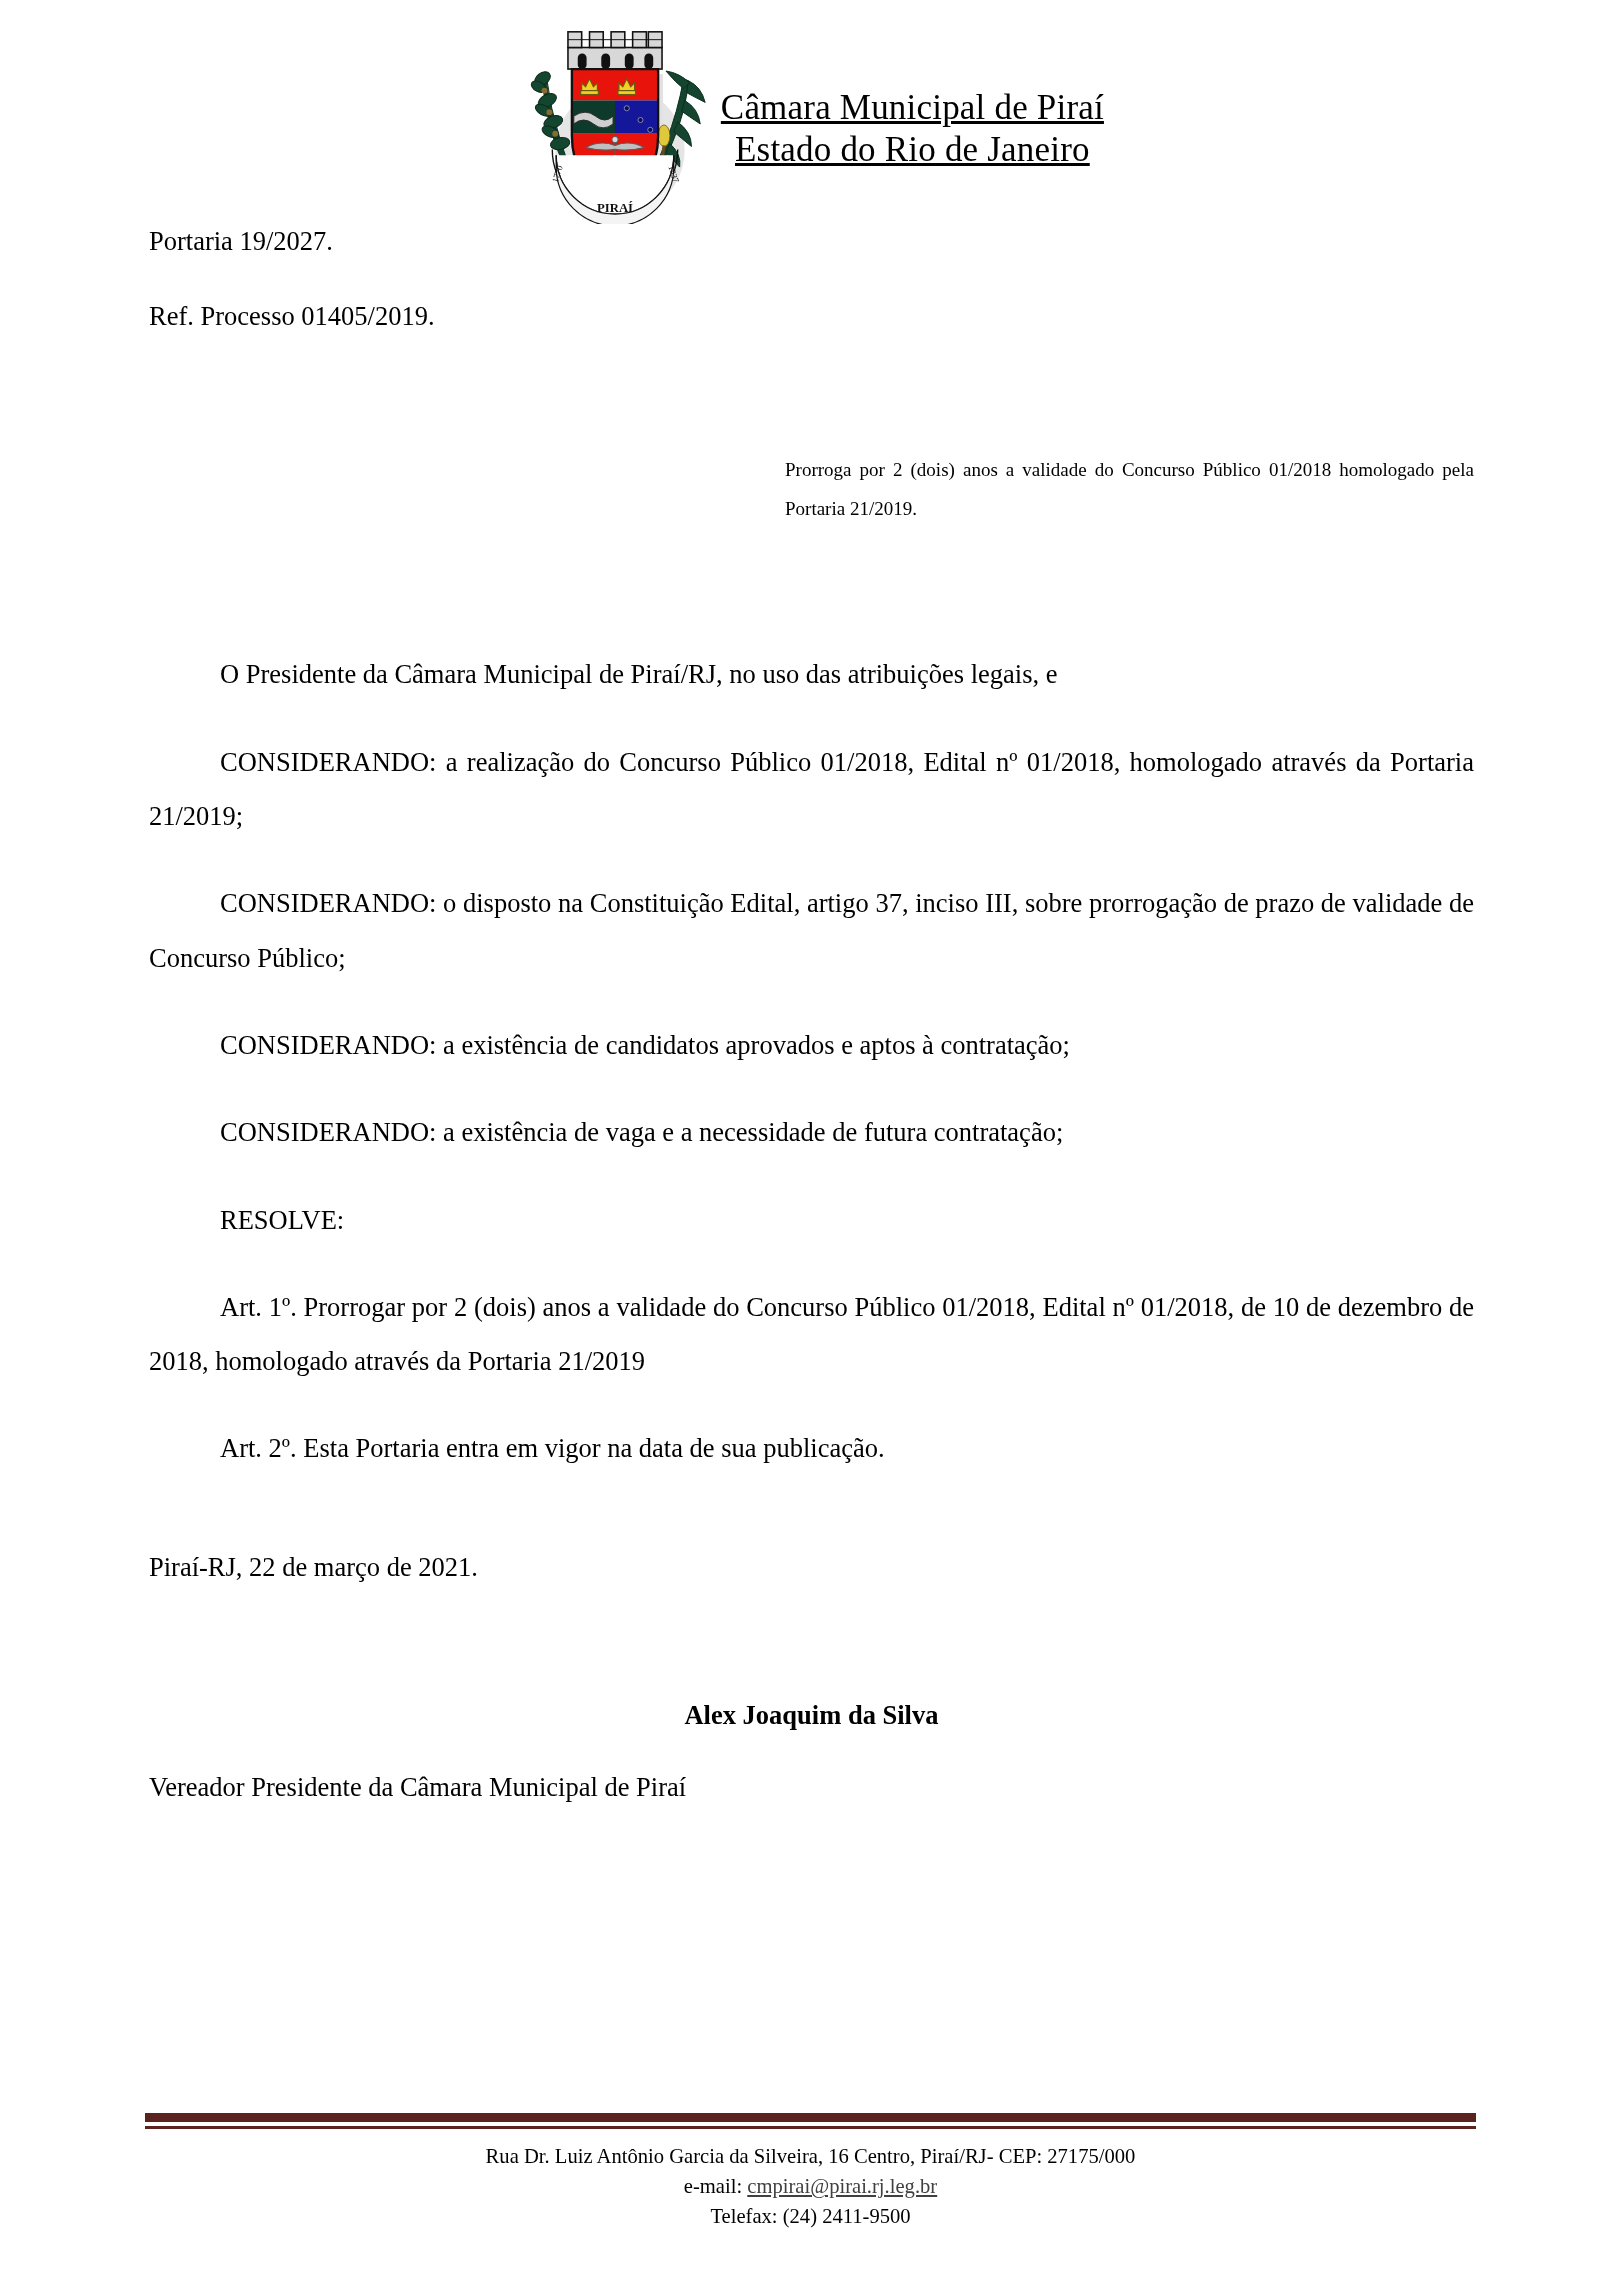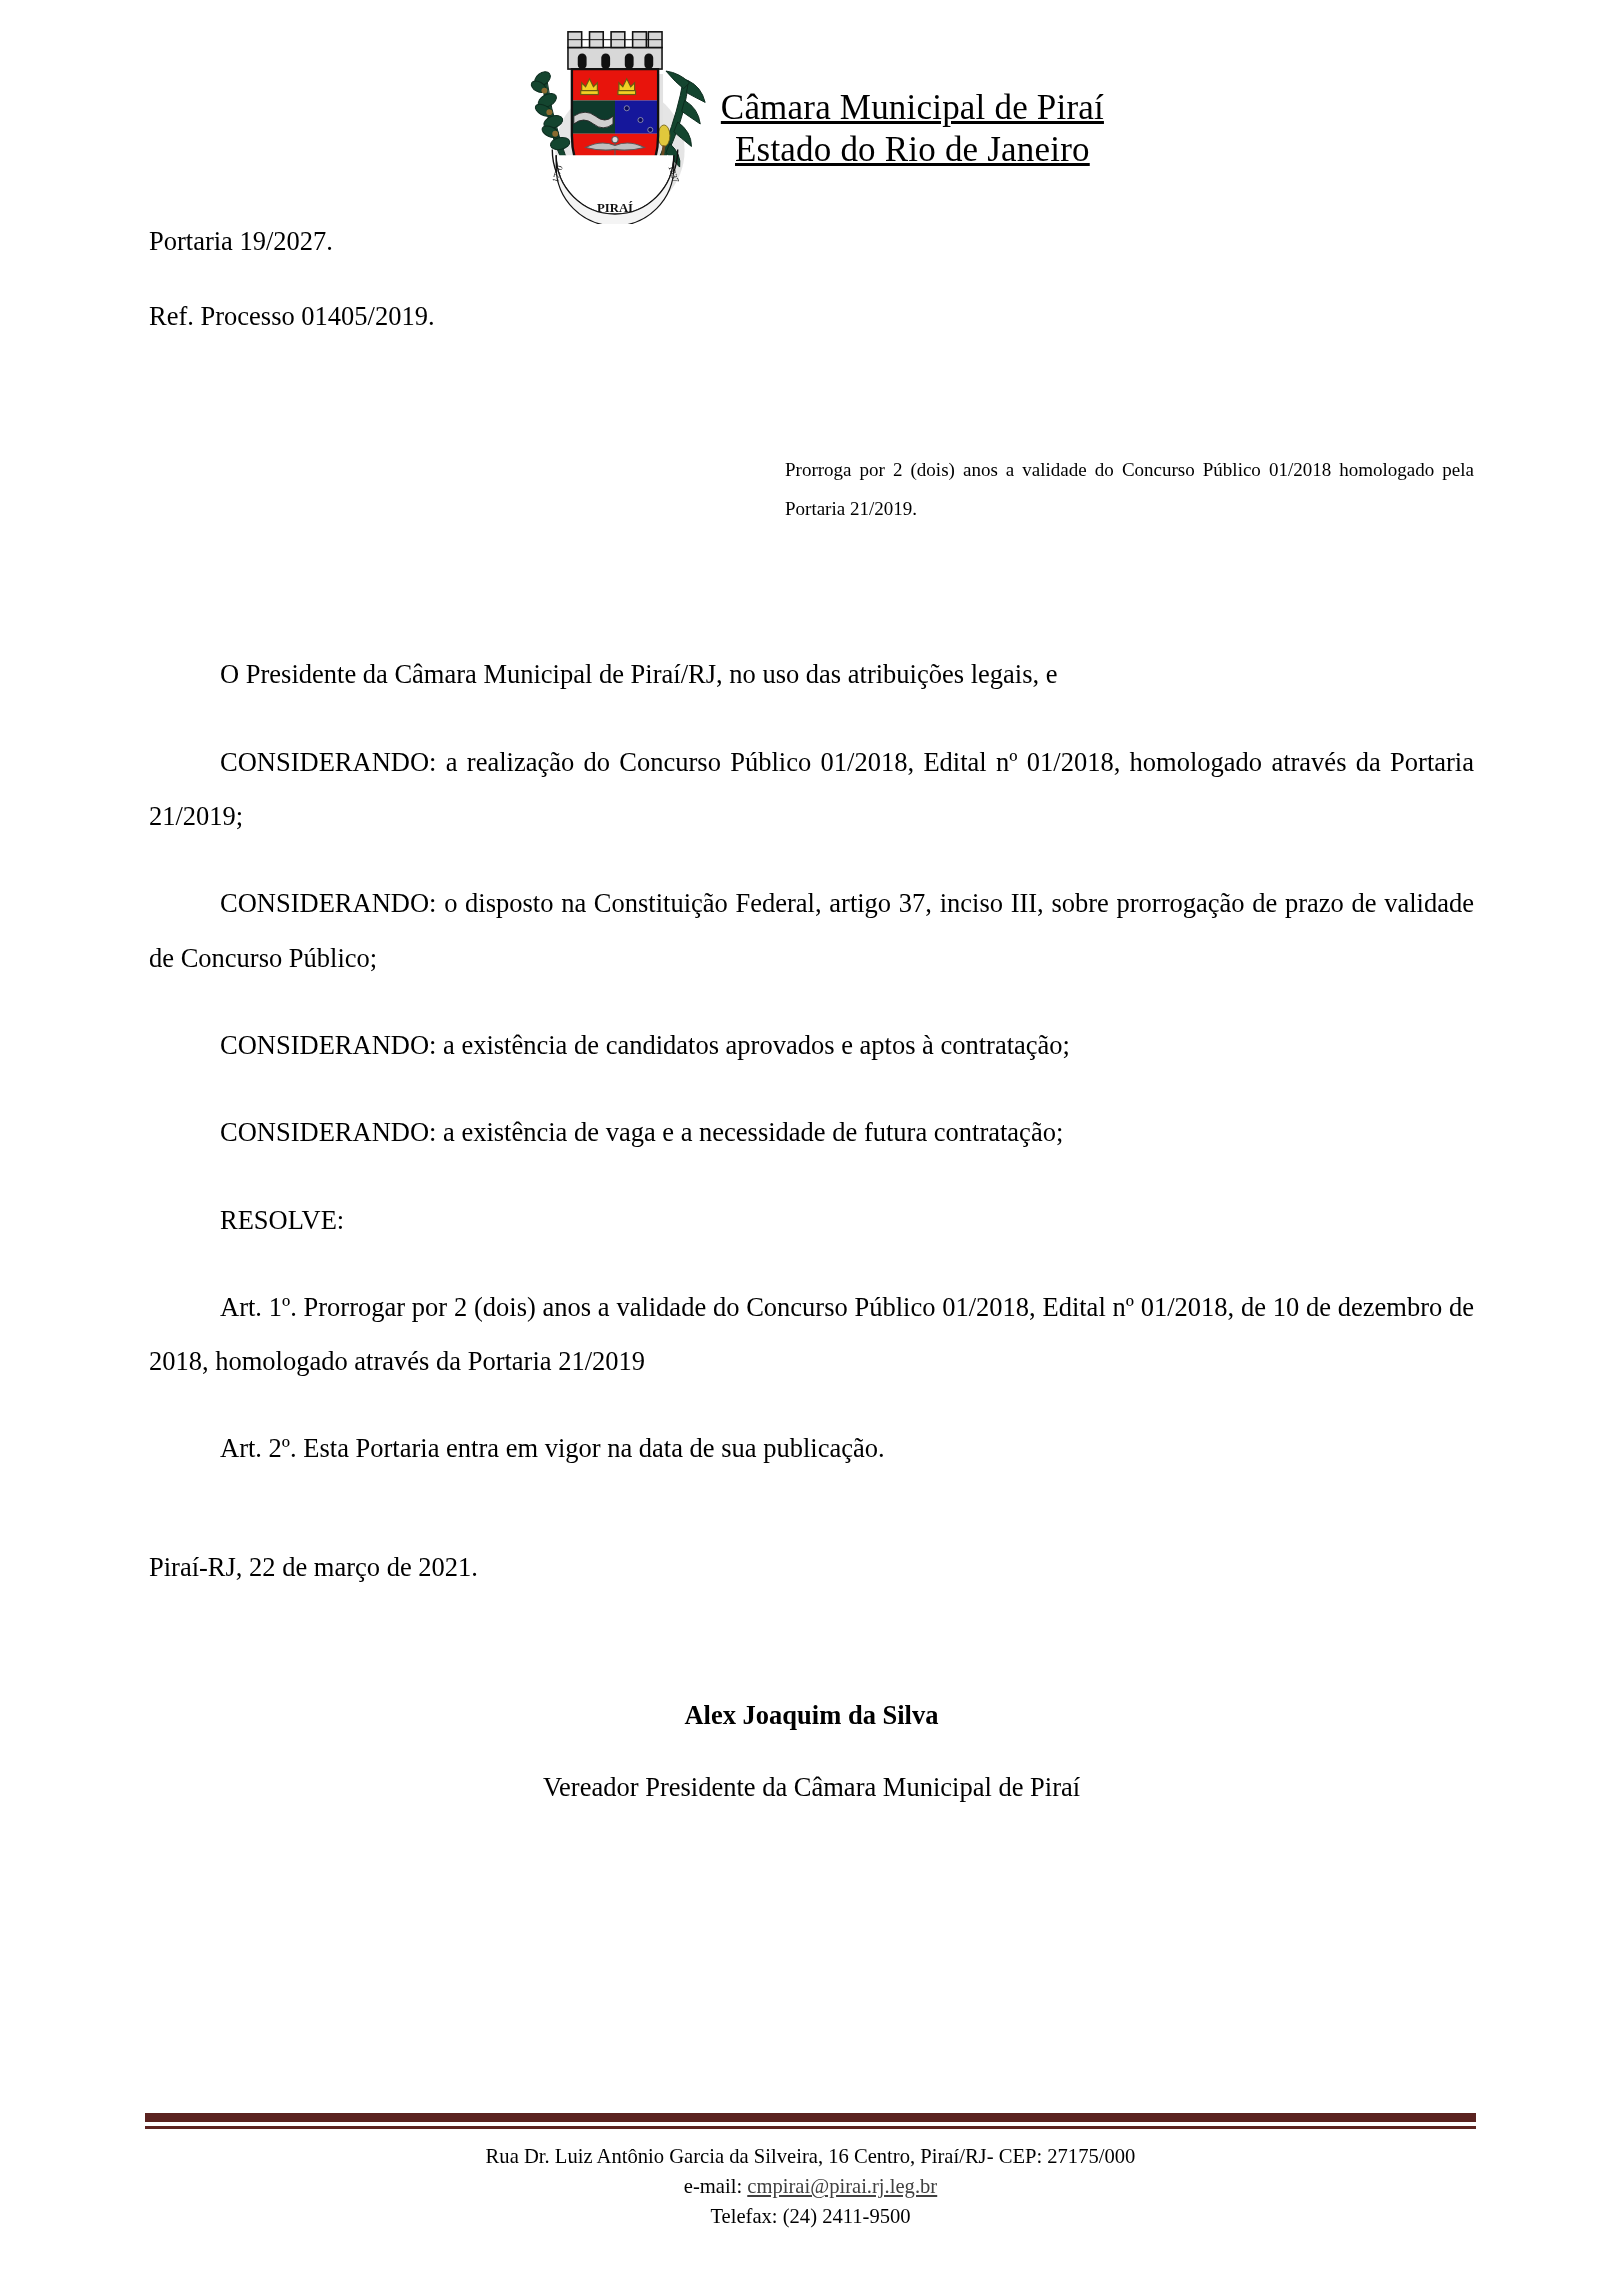--- a/index.html
+++ b/index.html
@@ -83,21 +83,21 @@
     text-align: left;
     font-size: 26.5px;
     line-height: 1.7;
   }
   .sign-name {
     text-align: center;
     font-size: 26.5px;
     font-weight: bold;
   }
   .sign-role {
-    text-align: center;
+    text-align: left;
     font-size: 26.5px;
   }
 
   
   .footer {
     position: absolute;
     left: 0;
     right: 0;
     bottom: 61px;
   }
@@ -271,21 +271,21 @@
     <div class="spacer-lg"></div>
 
     <div class="ementa">Prorroga por 2 (dois) anos a validade do Concurso Público 01/2018 homologado pela Portaria 21/2019.</div>
 
     <div class="spacer-lg"></div>
 
     <p class="para">O Presidente da Câmara Municipal de Piraí/RJ, no uso das atribuições legais, e</p>
 
     <p class="para">CONSIDERANDO: a realização do Concurso Público 01/2018, Edital nº 01/2018, homologado através da Portaria 21/2019;</p>
 
-    <p class="para">CONSIDERANDO: o disposto na Constituição Federal, artigo 37, inciso III, sobre prorrogação de prazo de validade de Concurso Público;</p>
+    <p class="para">CONSIDERANDO: o disposto na Constituição Edital, artigo 37, inciso III, sobre prorrogação de prazo de validade de Concurso Público;</p>
 
     <p class="para">CONSIDERANDO: a existência de candidatos aprovados e aptos à contratação;</p>
 
     <p class="para">CONSIDERANDO: a existência de vaga e a necessidade de futura contratação;</p>
 
     <p class="para">RESOLVE:</p>
 
     <p class="para">Art. 1º. Prorrogar por 2 (dois) anos a validade do Concurso Público 01/2018, Edital nº 01/2018, de 10 de dezembro de 2018, homologado através da Portaria 21/2019</p>
 
     <p class="para">Art. 2º. Esta Portaria entra em vigor na data de sua publicação.</p>

